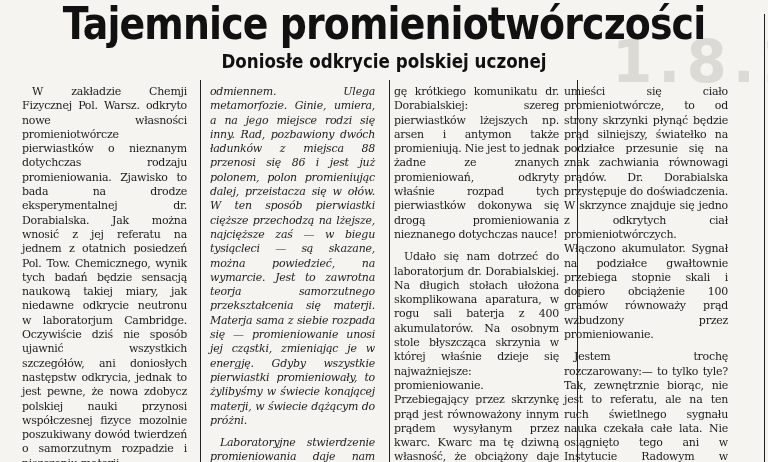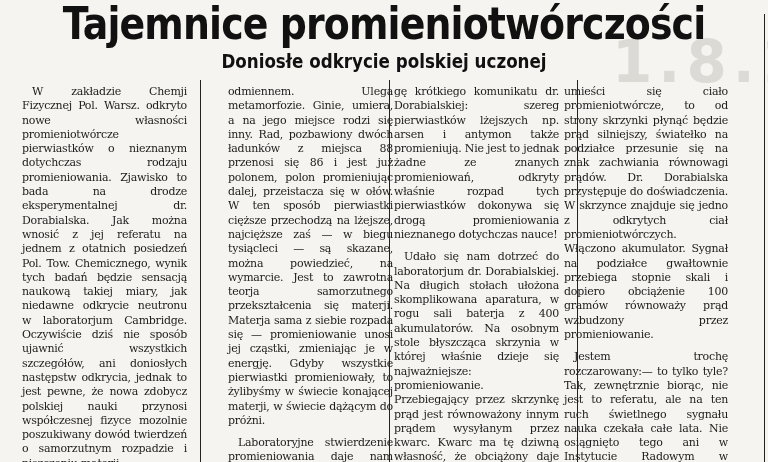--- a/index.html
+++ b/index.html
@@ -33,21 +33,21 @@
   .col {
     position: absolute; top: 77px; height: 385px; overflow: hidden;
     font-size: 11px; line-height: 14.3px;
     text-align: justify; letter-spacing: -0.25px;
     color: #1c1c1c;
   }
   .col p { margin: 8px; text-indent: 10px; }
   .col p.cont { text-indent: 0; }
   .col p + p { margin-top: 5px; }
   .c1 { left: 14px; width: 181px; }
-  .c2 { left: 220px; width: 181px; }
+  .c2 { left: 202px; width: 181px; font-style: italic; }
   .c3 { left: 386px; width: 181px; }
   .c4 { left: 556px; width: 180px; }
   .rule {
     position: absolute; width: 1px; background: #222;
   }
   .r1 { left: 200px; top: 80px; height: 382px; }
   .r2 { left: 389px; top: 80px; height: 382px; }
   .r3 { left: 577px; top: 80px; height: 382px; }
   .r4 { left: 764px; top: 14px; height: 448px; }
 </style>

